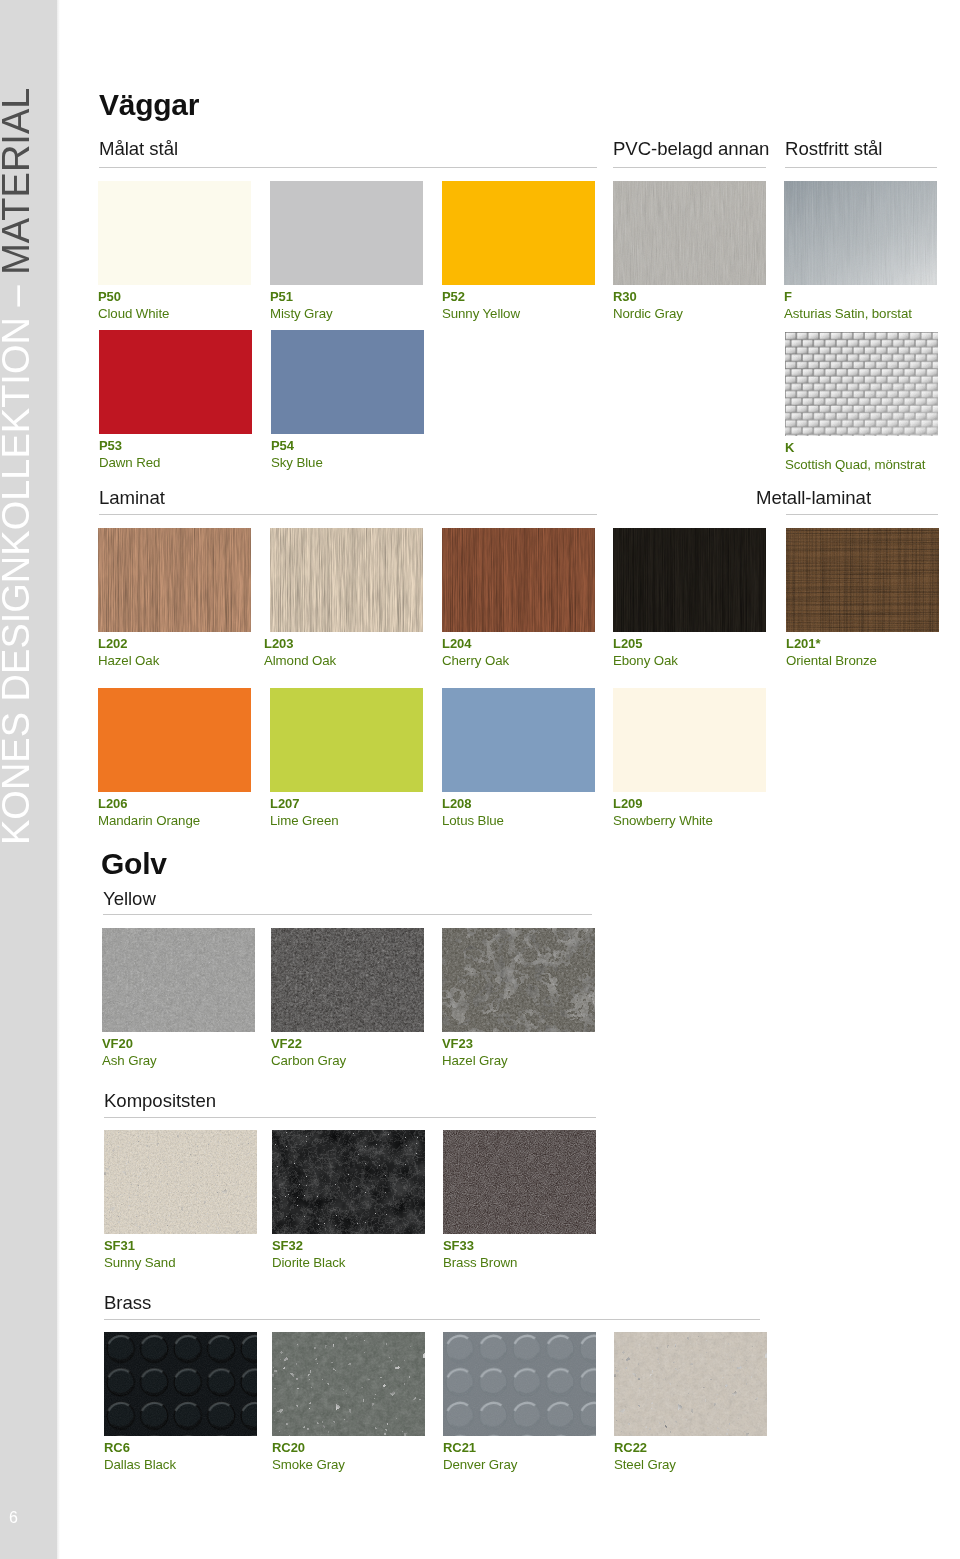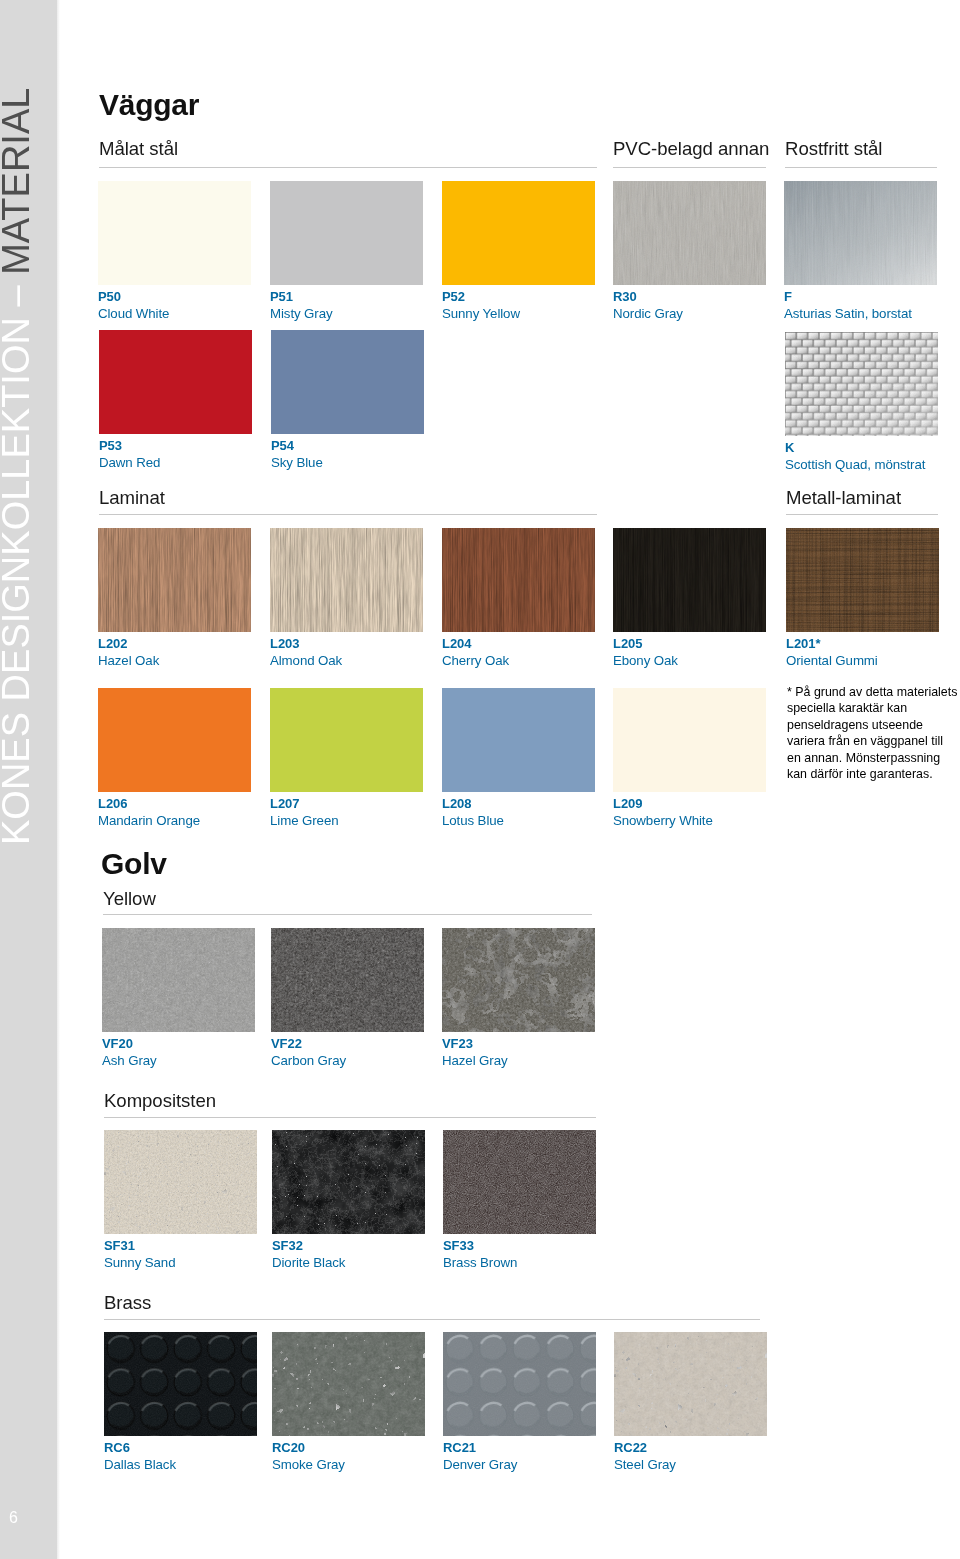--- a/index.html
+++ b/index.html
@@ -18,21 +18,21 @@
  color:#fff;font-weight:400;box-sizing:border-box;padding-left:714px;}
 .vert-text .mat{color:#4f4f4f;}
 .pagenum{position:absolute;left:9px;top:1510px;font-size:16px;color:#fff;line-height:1;}
 h1.title{position:absolute;margin:0;font-weight:bold;font-size:30px;color:#111;
  letter-spacing:-0.25px;line-height:1;}
 .sechead{position:absolute;margin:0;font-weight:400;font-size:18.6px;color:#1a1a1a;
  line-height:1;letter-spacing:-0.05px;}
 .rule{position:absolute;height:1px;background:#c8c8c8;}
 .sw{position:absolute;width:153px;height:104px;overflow:hidden;line-height:0;}
 .sw svg{display:block;}
-.lbl{position:absolute;font-size:13.3px;line-height:1;color:#0369a1;white-space:nowrap;}
+.lbl{position:absolute;font-size:13.3px;line-height:1;color:#4d7c0f;white-space:nowrap;}
 .lbl .code{font-weight:bold;display:block;font-size:13px;letter-spacing:-0.05px;}
 .lbl .nm{display:block;font-weight:400;letter-spacing:-0.1px;margin-top:4.0px;}
 .note{position:absolute;font-size:12.4px;line-height:16.45px;color:#000;width:171px;
  letter-spacing:0.01px;}
 </style>
 </head>
 <body>
 
 <svg id="tex-defs" width="0" height="0" aria-hidden="true">
     <defs>
@@ -341,21 +341,21 @@
     </div>
 <div class="sw" style="left:270px;top:528px">
       <svg class="texsvg" viewBox="0 0 153 104" width="153" height="104" preserveAspectRatio="none">
         <rect width="153" height="104" fill="#eddcc5"></rect>
         <rect width="153" height="104" fill="#dcc8ad" opacity="0.38" filter="url(#fWoodA)"></rect>
         <rect width="153" height="104" fill="#fbf4e9" opacity="0.45" filter="url(#fWoodB)"></rect>
         <rect width="153" height="104" fill="#d9c5a9" opacity="0.20" filter="url(#fWoodC)"></rect>
         <rect width="153" height="104" fill="#e7d8c1" opacity="0.30" filter="url(#fWoodD)"></rect>
       </svg>
     </div>
-<div class="lbl" style="left:270px;top:636.6px">
+<div class="lbl" style="left:264px;top:636.6px">
       <span class="code">L203</span>
       <span class="nm">Almond Oak</span>
     </div>
 <div class="sw" style="left:442px;top:528px">
       <svg class="texsvg" viewBox="0 0 153 104" width="153" height="104" preserveAspectRatio="none">
         <rect width="153" height="104" fill="#9a5b3e"></rect>
         <rect width="153" height="104" fill="#743c24" opacity="0.50" filter="url(#fWoodA)"></rect>
         <rect width="153" height="104" fill="#b57250" opacity="0.42" filter="url(#fWoodB)"></rect>
         <rect width="153" height="104" fill="#6b3520" opacity="0.28" filter="url(#fWoodC)"></rect>
         <rect width="153" height="104" fill="#8c4d32" opacity="0.32" filter="url(#fWoodD)"></rect>
@@ -407,35 +407,35 @@
     </div>
 <div class="sw" style="left:613px;top:688px">
       <svg class="texsvg" viewBox="0 0 153 104" width="153" height="104" preserveAspectRatio="none">
         <rect width="153" height="104" fill="#fdf6e5"></rect>
       </svg>
     </div>
 <div class="lbl" style="left:613px;top:796.6px">
       <span class="code">L209</span>
       <span class="nm">Snowberry White</span>
     </div>
-<h2 class="sechead" style="left:786px;top:489px">Metall-laminat</h2>
+<h2 class="sechead" style="left:756px;top:489px">Metall-laminat</h2>
 <div class="rule" style="left:786px;top:514px;width:152px"></div>
 <div class="sw" style="left:786px;top:528px">
       <svg class="texsvg" viewBox="0 0 153 104" width="153" height="104" preserveAspectRatio="none">
         <rect width="153" height="104" fill="#6c4b2c"></rect>
         <rect width="153" height="104" fill="#3f2712" opacity="0.55" filter="url(#fVert)"></rect>
         <rect width="153" height="104" fill="#9a7244" opacity="0.45" filter="url(#fVert2)"></rect>
         <rect width="153" height="104" fill="#35200e" opacity="0.50" filter="url(#fHoriz)"></rect>
         <rect width="153" height="104" fill="#b08950" opacity="0.28" filter="url(#fHoriz)"></rect>
         <rect width="153" height="104" fill="#2a1a0c" opacity="0.12" filter="url(#fGrainFine)"></rect>
       </svg>
     </div>
 <div class="lbl" style="left:786px;top:636.6px">
       <span class="code">L201*</span>
-      <span class="nm">Oriental Gummi</span>
+      <span class="nm">Oriental Bronze</span>
     </div>
 <h2 class="sechead" style="left:103px;top:890px">Yellow</h2>
 <div class="rule" style="left:103px;top:914px;width:489px"></div>
 <div class="sw" style="left:102px;top:928px">
       <svg class="texsvg" viewBox="0 0 153 104" width="153" height="104" preserveAspectRatio="none">
         <rect width="153" height="104" fill="#8c8c8a"></rect>
         <rect width="153" height="104" fill="#6e6e6a" opacity="0.52" filter="url(#fGrainMid)"></rect>
         <rect width="153" height="104" fill="#bdbdbb" opacity="0.30" filter="url(#fGrainFine)"></rect>
         <rect width="153" height="104" fill="#585854" opacity="0.22" filter="url(#fGrainBig)"></rect>
       </svg>
@@ -555,14 +555,13 @@
         <rect width="153" height="104" fill="#e3dcd1" opacity="0.24" filter="url(#fGrainMid)"></rect>
         <rect width="153" height="104" fill="#fdfcf9" opacity="0.95" filter="url(#fChipW)"></rect>
         <rect width="153" height="104" fill="#4b4b44" opacity="0.95" filter="url(#fChipD)"></rect>
         <rect width="153" height="104" fill="#8a8a80" opacity="0.6" filter="url(#fChipS)"></rect>
       </svg>
     </div>
 <div class="lbl" style="left:614px;top:1440.6px">
       <span class="code">RC22</span>
       <span class="nm">Steel Gray</span>
     </div>
-<div class="note" style="left:787px;top:684px">* På grund av detta materialets speciella karaktär kan penseldragens utseende variera från en väggpanel till en annan. Mönsterpassning kan därför inte garanteras.</div>
 </div>
 
 </body></html>

